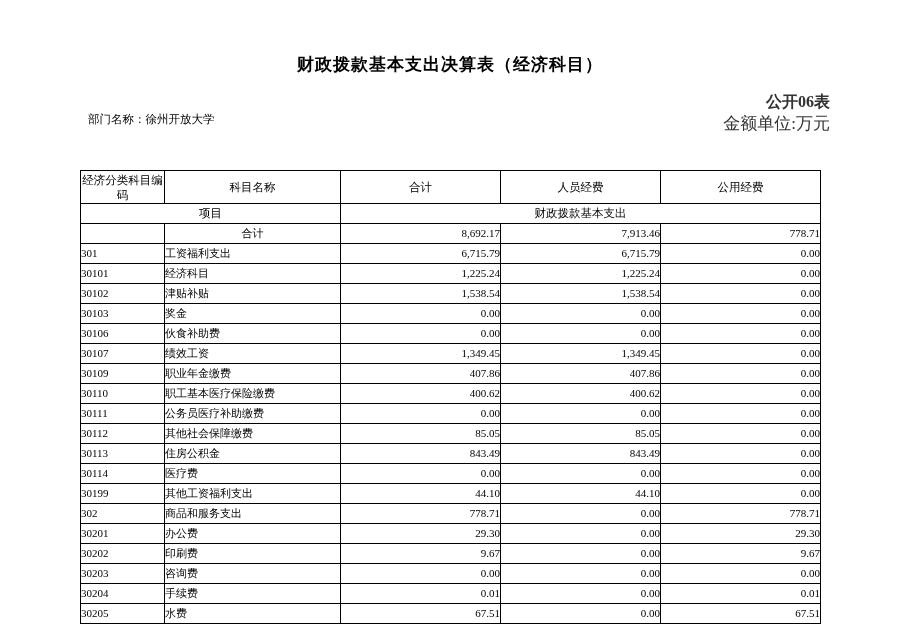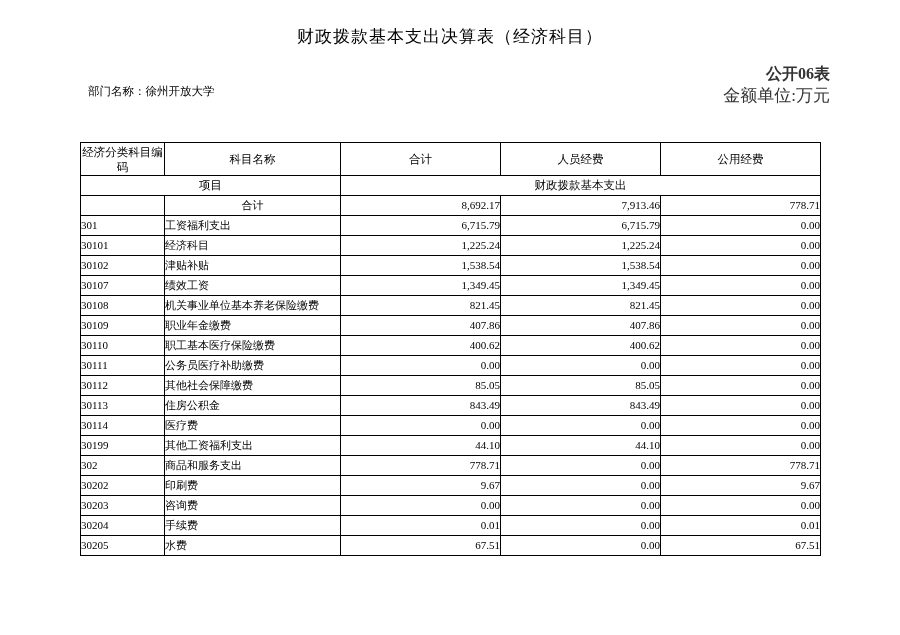--- a/index.html
+++ b/index.html
@@ -17,24 +17,24 @@
   .page {
     position: relative;
     width: 900px;
     height: 635px;
     background: #ffffff;
     box-sizing: border-box;
   }
   .doc-title {
     text-align: center;
     font-family: "Liberation Serif", serif;
-    font-weight: normal;
+    font-weight: bold;
     font-size: 17px;
     letter-spacing: 1px;
-    margin-top: 25px;
+    margin-top: 53px;
   }
   .meta-row {
     position: relative;
     height: 18px;
     margin-top: 16px;
   }
   .meta-right {
     position: absolute;
     right: 70px;
     top: 0;
@@ -178,34 +178,41 @@
             <td class="num">0.00</td>
           </tr>
           <tr>
             <td class="code">30102</td>
             <td class="name">津贴补贴</td>
             <td class="num">1,538.54</td>
             <td class="num">1,538.54</td>
             <td class="num">0.00</td>
           </tr>
           <tr>
+            <td class="code">30103</td>
+            <td class="name">奖金</td>
+            <td class="num">0.00</td>
+            <td class="num">0.00</td>
+            <td class="num">0.00</td>
+          </tr>
+          <tr>
+            <td class="code">30106</td>
+            <td class="name">伙食补助费</td>
+            <td class="num">0.00</td>
+            <td class="num">0.00</td>
+            <td class="num">0.00</td>
+          </tr>
+          <tr>
             <td class="code">30107</td>
             <td class="name">绩效工资</td>
             <td class="num">1,349.45</td>
             <td class="num">1,349.45</td>
             <td class="num">0.00</td>
           </tr>
           <tr>
-            <td class="code">30108</td>
-            <td class="name">机关事业单位基本养老保险缴费</td>
-            <td class="num">821.45</td>
-            <td class="num">821.45</td>
-            <td class="num">0.00</td>
-          </tr>
-          <tr>
             <td class="code">30109</td>
             <td class="name">职业年金缴费</td>
             <td class="num">407.86</td>
             <td class="num">407.86</td>
             <td class="num">0.00</td>
           </tr>
           <tr>
             <td class="code">30110</td>
             <td class="name">职工基本医疗保险缴费</td>
             <td class="num">400.62</td>
@@ -248,20 +255,27 @@
             <td class="num">0.00</td>
           </tr>
           <tr>
             <td class="code">302</td>
             <td class="name">商品和服务支出</td>
             <td class="num">778.71</td>
             <td class="num">0.00</td>
             <td class="num">778.71</td>
           </tr>
           <tr>
+            <td class="code">30201</td>
+            <td class="name">办公费</td>
+            <td class="num">29.30</td>
+            <td class="num">0.00</td>
+            <td class="num">29.30</td>
+          </tr>
+          <tr>
             <td class="code">30202</td>
             <td class="name">印刷费</td>
             <td class="num">9.67</td>
             <td class="num">0.00</td>
             <td class="num">9.67</td>
           </tr>
           <tr>
             <td class="code">30203</td>
             <td class="name">咨询费</td>
             <td class="num">0.00</td>

